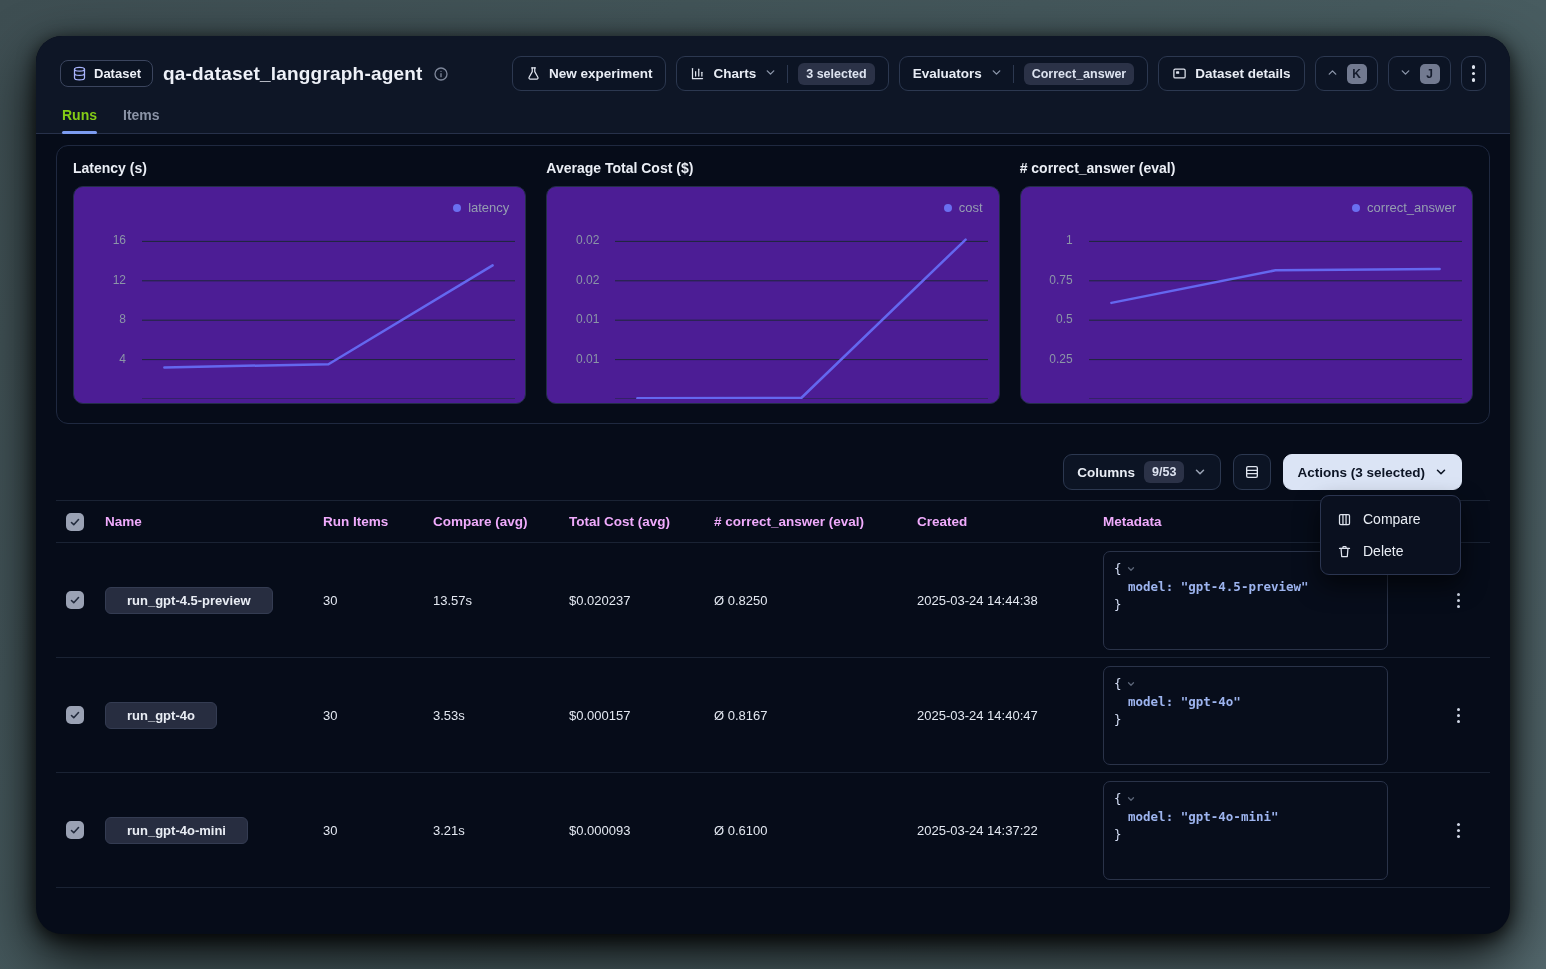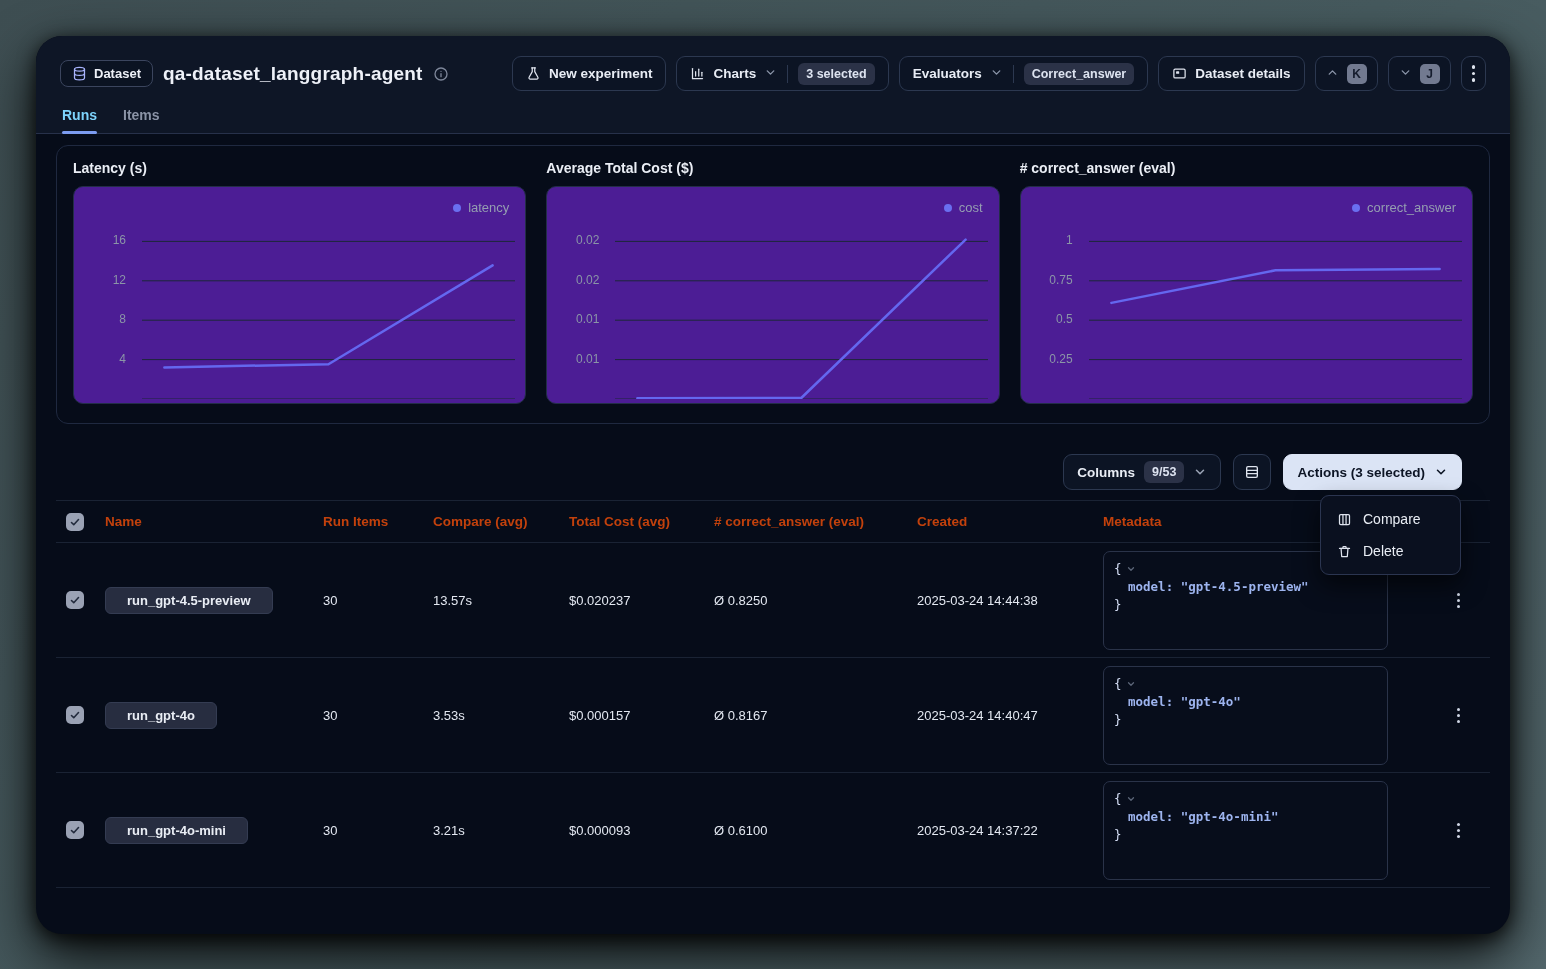--- a/index.html
+++ b/index.html
@@ -45,21 +45,21 @@
   .key-badge {
     background:#727a90; border-radius:5px; width:20px; height:20px;
     display:flex; align-items:center; justify-content:center;
     font-size:12px; font-weight:700; color:#151c2d;
   }
   .icon-btn { padding:0 10px; }
   .kebab-glyph { display:flex; flex-direction:column; gap:3px; }
   .kebab-glyph i { width:3.5px; height:3.5px; border-radius:50%; background:#dfe4ee; display:block; }
   .tabs { display:flex; gap:26px; margin-top:16px; padding-left:2px; }
   .tab { padding-bottom:10px; font-size:14px; font-weight:700; color:#8a93a6; cursor:pointer; position:relative; }
-  .tab.active { color:#7dd3fc; }
+  .tab.active { color:#84cc16; }
   .tab.active::after { content:""; position:absolute; left:0; right:0; bottom:-1px; height:3px; border-radius:2px; background:#7c9cf0; }
   
   .charts-panel {
     margin-top:11px; border:1px solid #1f2940; border-radius:12px;
     padding:14px 16px 19px; display:flex; gap:20px; background:#060c19;
   }
   .chart-block { flex:1 1 0; min-width:0; }
   .chart-title { color:#eaeef5; font-size:14px; font-weight:700; margin-bottom:10px; }
   .chart-card { position:relative; height:218px; border:1px solid #232e47; border-radius:10px; background:#4c1d95; }
   .legend { position:absolute; top:13px; right:16px; display:flex; align-items:center; gap:7px; z-index:2; }
@@ -88,21 +88,21 @@
   .menu-item { display:flex; align-items:center; gap:11px; padding:8px 9px; border-radius:6px; color:#e9edf4; font-size:14px; font-weight:500; cursor:pointer; }
   .menu-item svg { width:15px; height:15px; color:#dfe4ee; }
   
   .runs-table { margin-top:10px; }
   .trow {
     display:grid; grid-template-columns:39px 218px 110px 136px 145px 203px 186px 1fr 44px;
     align-items:center; padding:0 10px; border-bottom:1px solid #1a2334;
   }
   .trow.head { height:43px; border-top:1px solid #1a2334; }
   .trow.body { height:115px; }
-  .th { font-size:13.5px; font-weight:700; color:#c2410c; }
+  .th { font-size:13.5px; font-weight:700; color:#f0abfc; }
   .td { font-size:13px; font-weight:500; color:#e3e8f1; }
   .checkbox {
     width:18px; height:18px; border-radius:5px; background:#9aa2b4;
     display:flex; align-items:center; justify-content:center; cursor:pointer;
   }
   .checkbox svg { width:12px; height:12px; color:#222b3d; }
   .name-badge {
     display:inline-block; background:#272d40; border:1px solid #343c52;
     border-radius:6px; padding:5px 21px; font-size:13px; font-weight:700; color:#e9edf4;
     cursor:pointer;

